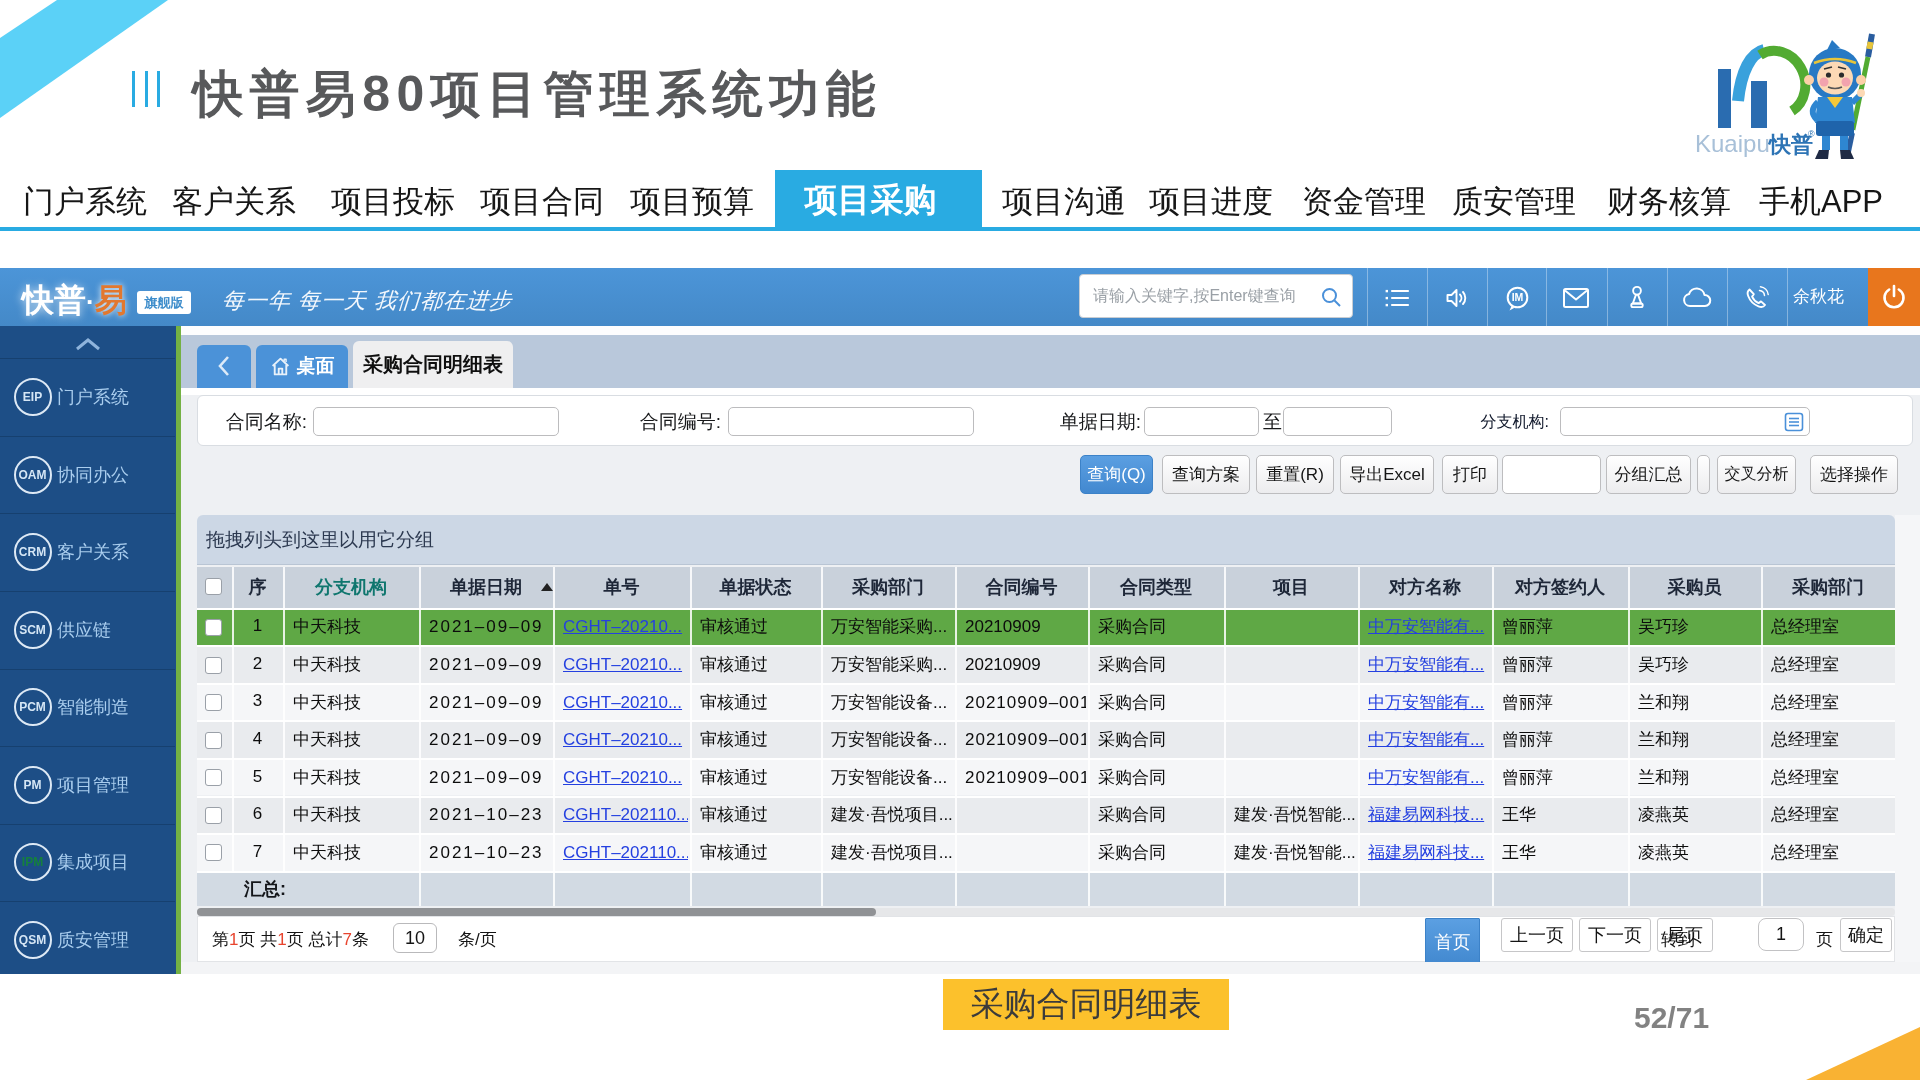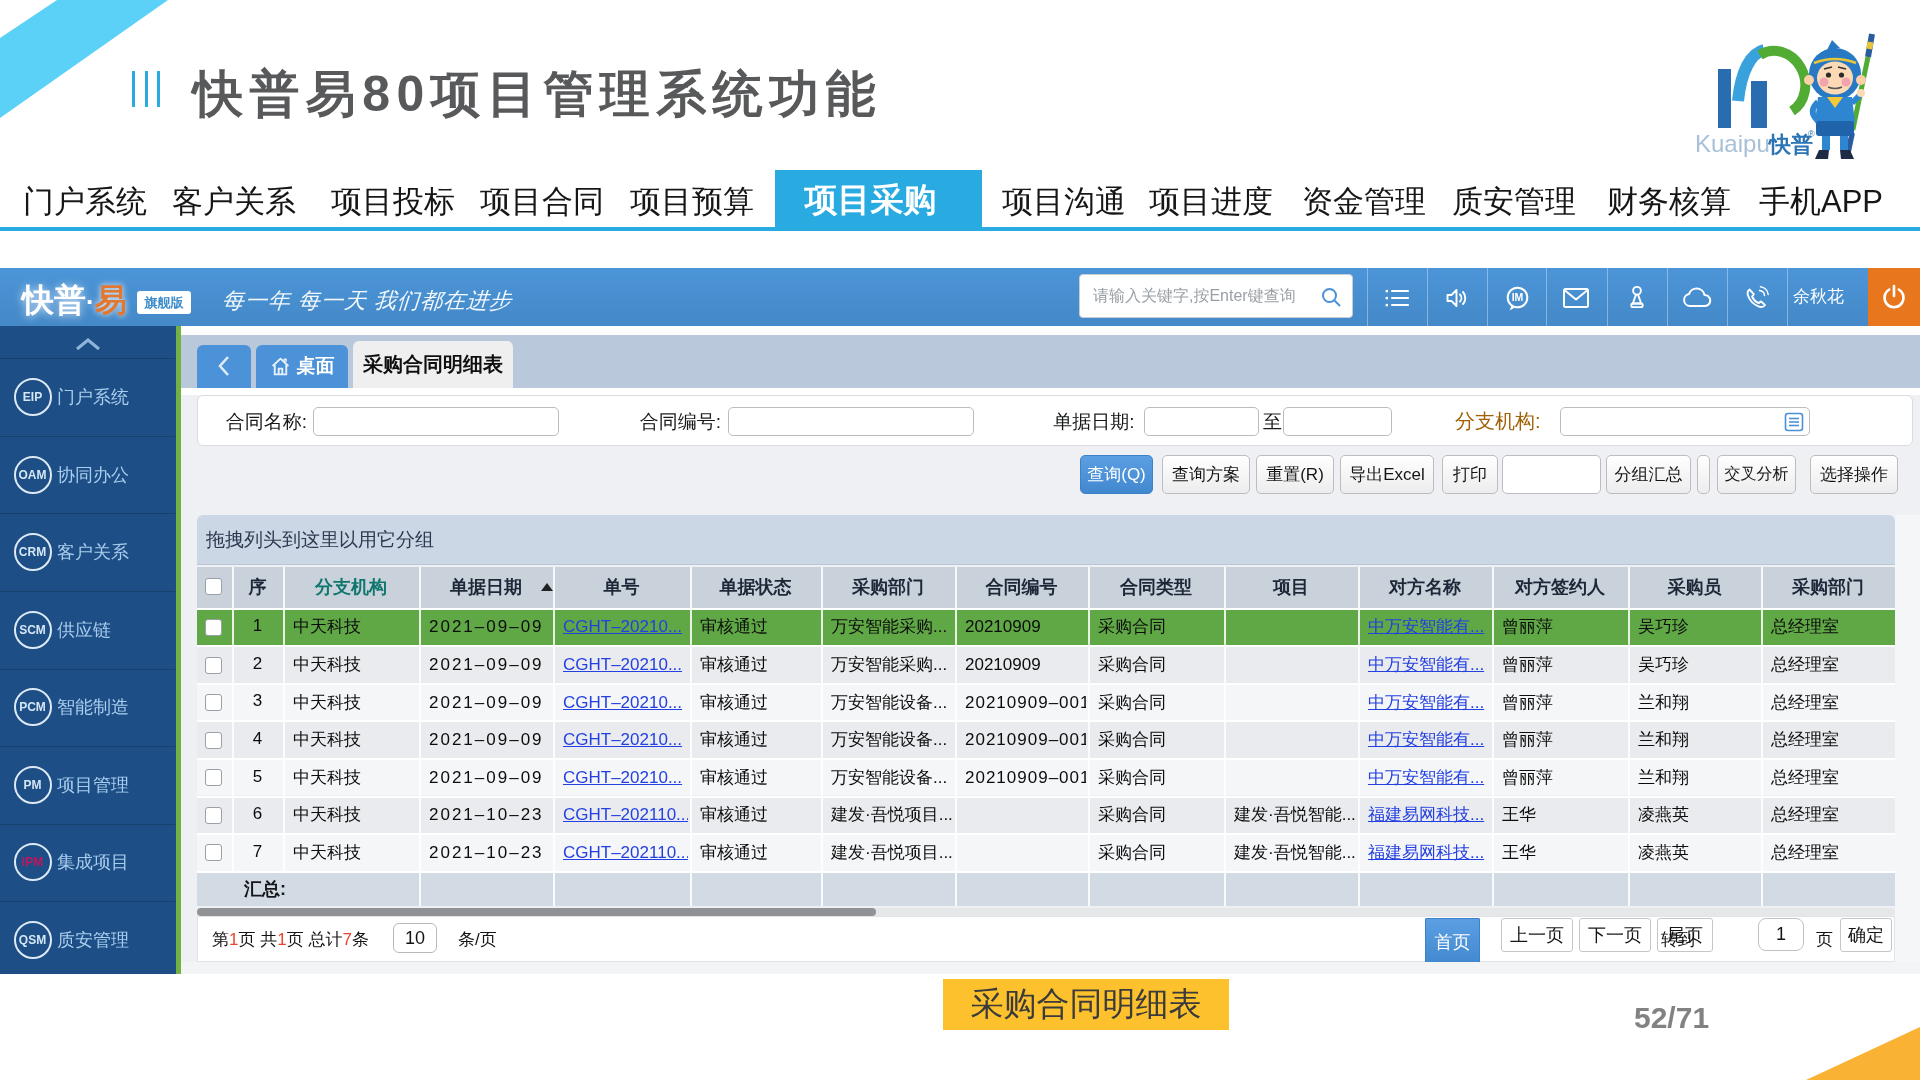--- a/index.html
+++ b/index.html
@@ -128,21 +128,21 @@
 <div class="abs" style="left:0;top:668.5px;width:175px;height:1px;background:#16406f"></div>
 <div class="abs" style="left:13.5px;top:688.3px;width:38px;height:38px;border:2.5px solid #dde9f5;border-radius:50%"></div>
 <div class="abs ct" style="left:13.5px;top:688.3px;width:38px;height:38px;color:#d5e6f5;font-size:12px;font-weight:700">PCM</div>
 <div class="abs" style="left:57px;top:696.3px;font-size:18px;color:#a9cdee;font-weight:500;line-height:22px;white-space:nowrap">智能制造</div>
 <div class="abs" style="left:0;top:746.1px;width:175px;height:1px;background:#16406f"></div>
 <div class="abs" style="left:13.5px;top:765.8px;width:38px;height:38px;border:2.5px solid #dde9f5;border-radius:50%"></div>
 <div class="abs ct" style="left:13.5px;top:765.8px;width:38px;height:38px;color:#d5e6f5;font-size:12px;font-weight:700">PM</div>
 <div class="abs" style="left:57px;top:773.8px;font-size:18px;color:#a9cdee;font-weight:500;line-height:22px;white-space:nowrap">项目管理</div>
 <div class="abs" style="left:0;top:823.6px;width:175px;height:1px;background:#16406f"></div>
 <div class="abs" style="left:13.5px;top:843.4px;width:38px;height:38px;border:2.5px solid #dde9f5;border-radius:50%"></div>
-<div class="abs ct" style="left:13.5px;top:843.4px;width:38px;height:38px;color:#be185d;font-size:12px;font-weight:700">IPM</div>
+<div class="abs ct" style="left:13.5px;top:843.4px;width:38px;height:38px;color:#15803d;font-size:12px;font-weight:700">IPM</div>
 <div class="abs" style="left:57px;top:851.4px;font-size:18px;color:#a9cdee;font-weight:500;line-height:22px;white-space:nowrap">集成项目</div>
 <div class="abs" style="left:0;top:901.2px;width:175px;height:1px;background:#16406f"></div>
 <div class="abs" style="left:13.5px;top:921.0px;width:38px;height:38px;border:2.5px solid #dde9f5;border-radius:50%"></div>
 <div class="abs ct" style="left:13.5px;top:921.0px;width:38px;height:38px;color:#d5e6f5;font-size:12px;font-weight:700">QSM</div>
 <div class="abs" style="left:57px;top:929.0px;font-size:18px;color:#a9cdee;font-weight:500;line-height:22px;white-space:nowrap">质安管理</div>
 <div class="abs" style="left:0;top:358px;width:175px;height:1px;background:#16406f"></div>
 <div class="abs" style="left:175.5px;top:326px;width:5.5px;height:647.5px;background:#74b144"></div>
 <div class="abs" style="left:181px;top:326px;width:1739px;height:647.5px;background:#eef0f3"></div>
 <div class="abs" style="left:181px;top:326px;width:1739px;height:9px;background:#fdfdfe"></div>
 <div class="abs" style="left:181px;top:335px;width:1739px;height:52.5px;background:#b9c8db"></div>
@@ -157,25 +157,25 @@
       <path d="M8.3 17.5 V12 H11.7 V17.5"></path>
       <path d="M13.5 5 V3 h1.8 v2.7" stroke-width="1.4"></path>
     </svg>桌面</div>
 <div class="abs ct" style="left:353px;top:341px;width:160px;height:46.5px;background:#efeff0;border-radius:6px 6px 0 0;color:#0f0f0f;font-size:20px;font-weight:700">采购合同明细表</div>
 <div class="abs" style="left:181px;top:387.5px;width:1739px;height:7.5px;background:#fff"></div>
 <div class="abs" style="left:197px;top:395px;width:1716px;height:51px;background:#fff;border:1px solid #d9dde2;border-radius:6px"></div>
 <div class="abs" style="left:213px;top:411px;width:94px;font-size:19px;color:#17181a;text-align:right;line-height:21px;white-space:nowrap">合同名称:</div>
 <div class="abs" style="left:313px;top:407px;width:246px;height:29px;background:#fff;border:1px solid #bcbcbe;border-radius:5px"></div>
 <div class="abs" style="left:627px;top:411px;width:94px;font-size:19px;color:#17181a;text-align:right;line-height:21px;white-space:nowrap">合同编号:</div>
 <div class="abs" style="left:728px;top:407px;width:246px;height:29px;background:#fff;border:1px solid #bcbcbe;border-radius:5px"></div>
-<div class="abs" style="left:1047px;top:411px;width:94px;font-size:19px;color:#17181a;text-align:center;line-height:21px;white-space:nowrap">单据日期:</div>
+<div class="abs" style="left:1047px;top:411px;width:94px;font-size:19px;color:#17181a;text-align:right;line-height:21px;white-space:nowrap">单据日期:</div>
 <div class="abs" style="left:1144px;top:407px;width:115px;height:29px;background:#fff;border:1px solid #bcbcbe;border-radius:5px"></div>
 <div class="abs" style="left:1263px;top:411px;font-size:19px;color:#17181a;line-height:21px">至</div>
 <div class="abs" style="left:1283px;top:407px;width:109px;height:29px;background:#fff;border:1px solid #bcbcbe;border-radius:5px"></div>
-<div class="abs" style="left:1455px;top:411px;width:94px;font-size:20px;color:#a16207;text-align:left;line-height:21px;white-space:nowrap">分支机构:</div>
+<div class="abs" style="left:1455px;top:411px;width:94px;font-size:16px;color:#0f172a;text-align:right;line-height:21px;white-space:nowrap">分支机构:</div>
 <div class="abs" style="left:1560px;top:407px;width:250px;height:29px;background:#fff;border:1px solid #bcbcbe;border-radius:5px"></div>
 <svg class="abs" style="left:1784px;top:412px" width="20" height="20" viewBox="0 0 20 20" fill="none" stroke="#4a90d9" stroke-width="1.6">
     <rect x="1.5" y="1.5" width="17" height="17" rx="2.5"></rect>
     <line x1="5" y1="6.5" x2="15" y2="6.5"></line>
     <line x1="5" y1="10" x2="15" y2="10"></line>
     <line x1="5" y1="13.5" x2="15" y2="13.5"></line>
   </svg>
 <div class="abs ct" style="left:1080px;top:455px;width:73px;height:39px;background:linear-gradient(#5b9fe2,#4288cf);border:1px solid #3c82c8;color:#fff;border-radius:5px;font-size:17px;white-space:nowrap">查询(Q)</div>
 <div class="abs ct" style="left:1162px;top:455px;width:88px;height:39px;background:linear-gradient(#ffffff,#ececee);border:1px solid #bdbdbf;color:#141414;border-radius:5px;font-size:17px;white-space:nowrap">查询方案</div>
 <div class="abs ct" style="left:1256px;top:455px;width:78px;height:39px;background:linear-gradient(#ffffff,#ececee);border:1px solid #bdbdbf;color:#141414;border-radius:5px;font-size:17px;white-space:nowrap">重置(R)</div>

